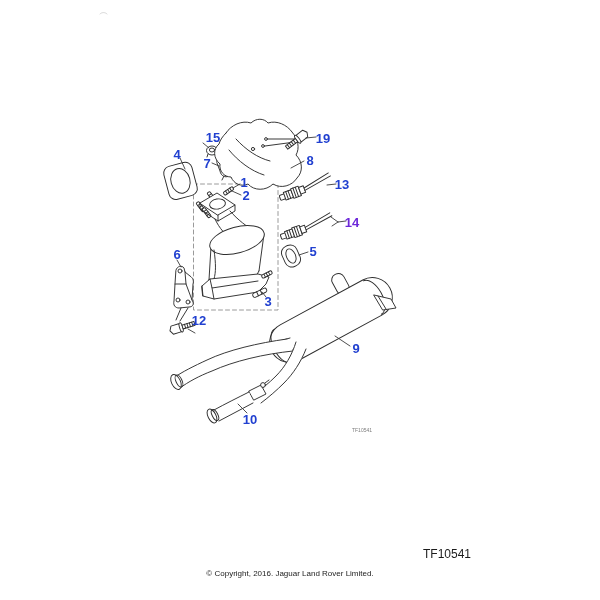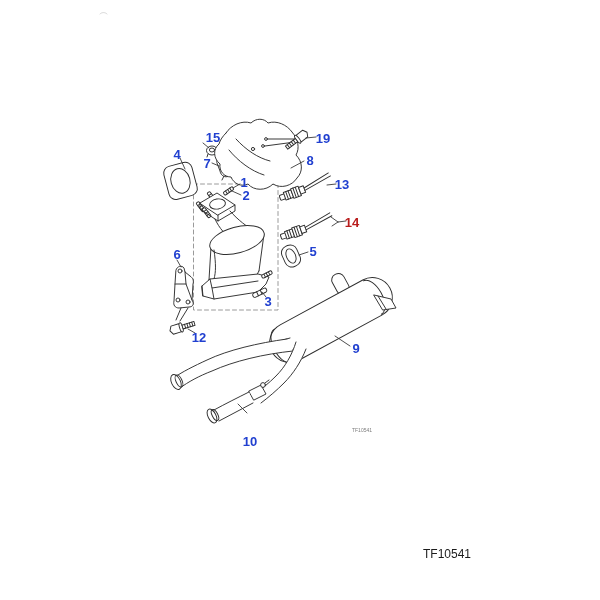--- a/index.html
+++ b/index.html
@@ -9,21 +9,21 @@
   }
   #artwork{position:absolute;left:0;top:0;}
   .callout{
     position:absolute;transform:translate(-50%,-50%);
     font-weight:bold;font-size:13px;line-height:1;letter-spacing:0;
     color:#2140d0;cursor:pointer;white-space:nowrap;
   }
   .c1{left:244px;top:182px}.c2{left:246px;top:195px}.c3{left:268px;top:301px}
   .c4{left:177px;top:154px}.c5{left:313px;top:251px}.c6{left:177px;top:254px}
   .c7{left:207px;top:163px}.c8{left:310px;top:160px}.c9{left:356px;top:348px}
-  .c10{left:250px;top:441px}.c11{left:323px;top:138px}.c12{left:199px;top:337px}
+  .c10{left:250px;top:419px}.c11{left:323px;top:138px}.c12{left:199px;top:320px}
   .c13{left:342px;top:184px}.c14{left:352px;top:222px}.c15{left:202px;top:137px}
   .ref-small{
     position:absolute;left:362px;top:430px;transform:translate(-50%,-50%);
     font-size:5px;color:#7d7d7d;white-space:nowrap;
   }
   .ref-main{
     position:absolute;left:447px;top:554px;transform:translate(-50%,-50%);
     font-size:12px;color:#1c1c1c;white-space:nowrap;
   }
   .copyright{
@@ -226,19 +226,20 @@
   <span class="callout c4" style="color: rgb(33, 64, 208);">4</span>
   <span class="callout c5" style="color: rgb(33, 64, 208);">5</span>
   <span class="callout c6" style="color: rgb(33, 64, 208);">6</span>
   <span class="callout c7" style="color: rgb(33, 64, 208);">7</span>
   <span class="callout c8" style="color: rgb(33, 64, 208);">8</span>
   <span class="callout c9" style="color: rgb(33, 64, 208);">9</span>
   <span class="callout c10" style="color: rgb(33, 64, 208);">10</span>
   <span class="callout c11" style="color: rgb(33, 64, 208);">19</span>
   <span class="callout c12" style="color: rgb(33, 64, 208);">12</span>
   <span class="callout c13" style="color: rgb(33, 64, 208);">13</span>
-  <span class="callout c14" style="color: #b91c1c;">14</span>
+  <span class="callout c14" style="color: #6d28d9;">14</span>
   <span class="callout c15" style="color: rgb(33, 64, 208); margin-left: 11px;">15</span>
 
   <span class="ref-small">TF10541</span>
   <span class="ref-main">TF10541</span>
+  <span class="copyright">© Copyright, 2016. Jaguar Land Rover Limited.</span>
 
 </div>
 
 </body></html>

